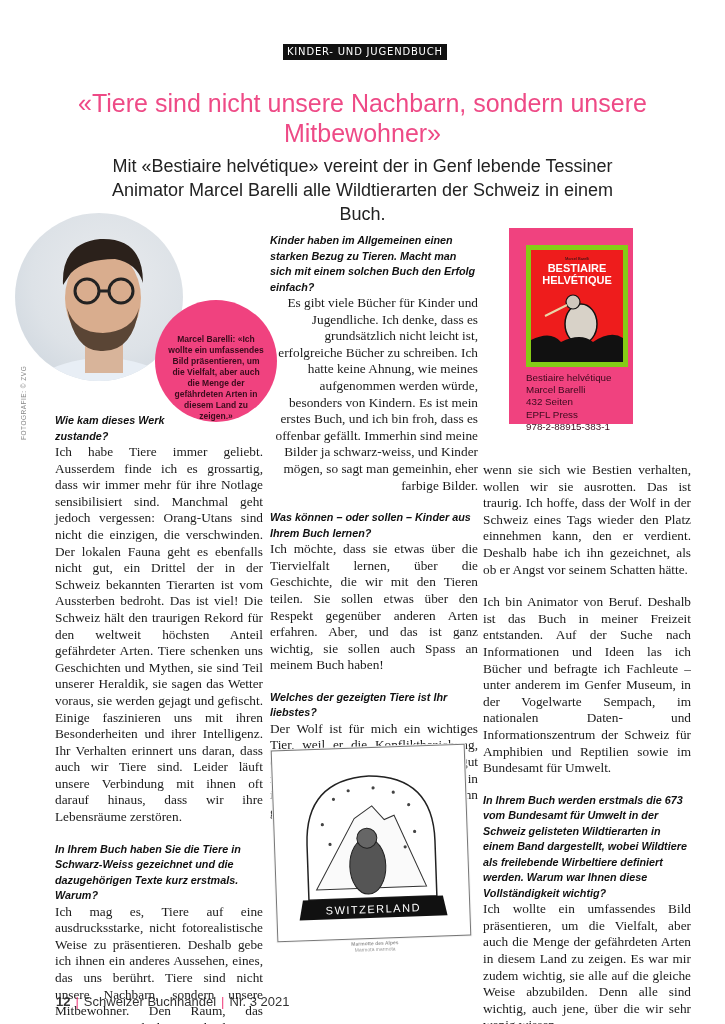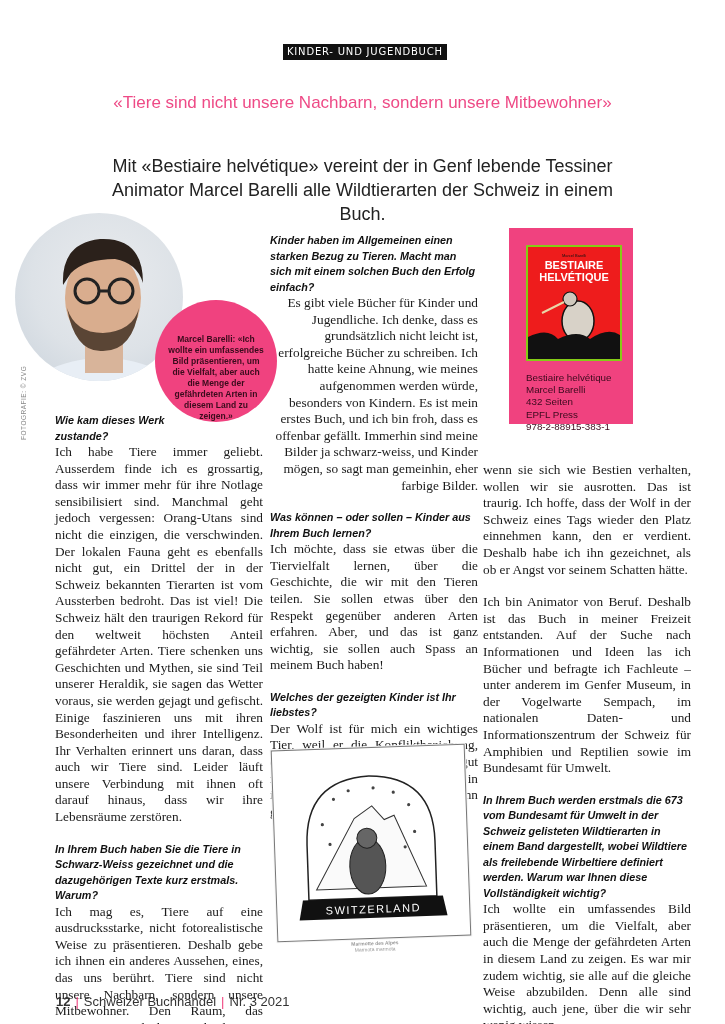--- a/index.html
+++ b/index.html
@@ -1,35 +1,35 @@
 <!DOCTYPE html>
 <html><head>
 <meta charset="utf-8">
 <style>
   html, body { margin: 0; padding: 0; background: #ffffff; }
   body { width: 725px; height: 1024px; position: relative; overflow: hidden; color: #1a1a1a; }
   .abs { position: absolute; }
   .sans { font-family: "DejaVu Sans", "Liberation Sans", sans-serif; }
 
   .section-tag { left: 283px; top: 44px; height: 16px; padding: 0 4px; background: #111; color: #fff; font-size: 10px; letter-spacing: 0.8px; line-height: 16px; white-space: nowrap; }
-  .headline { left: 60px; top: 88px; width: 605px; text-align: center; color: #ee4a86; font-size: 17px; line-height: 30px; font-family: "Liberation Sans", sans-serif; }
+  .headline { left: 60px; top: 88px; width: 605px; text-align: center; color: #ee4a86; font-size: 25px; line-height: 30px; font-family: "Liberation Sans", sans-serif; }
   .lead { left: 90px; top: 154px; width: 545px; text-align: center; font-size: 18px; line-height: 24px; font-family: "Liberation Sans", sans-serif; color: #222; }
 
   .portrait { left: 15px; top: 213px; width: 168px; height: 168px; border-radius: 50%; background: radial-gradient(circle at 55% 40%, #e9ebee 0%, #dde2e7 55%, #c9d2db 100%); overflow: hidden; }
   .credit { left: 20px; top: 380px; width: 80px; height: 10px; font-size: 6.5px; color: #888; transform-origin: left top; transform: rotate(-90deg) translate(-60px, 0); letter-spacing: 0.5px; font-family: "Liberation Sans", sans-serif; white-space: nowrap; }
 
   .quote-bubble { left: 155px; top: 300px; width: 122px; height: 122px; border-radius: 50%; background: #f0427f; display: flex; align-items: flex-end; justify-content: center; text-align: center; }
   .quote-bubble span { display: block; width: 96px; font-size: 8.5px; line-height: 11px; font-weight: bold; color: #3a0b1c; font-family: "Liberation Sans", sans-serif; }
 
   .q { font-family: "Liberation Sans", sans-serif; font-weight: bold; font-size: 10.8px; line-height: 15.5px; color: #111; font-style: italic; }
   .a { font-family: "Liberation Serif", serif; font-size: 13.3px; line-height: 16.6px; color: #1a1a1a; text-align: justify; hyphens: manual; }
   .col { position: absolute; }
 
   .book-box { left: 509px; top: 228px; width: 124px; height: 196px; background: #f0427f; }
-  .book-cover { left: 526px; top: 245px; width: 92px; height: 112px; background: #c2410c; border: 2px solid #84cc16; overflow: hidden; }
+  .book-cover { left: 526px; top: 245px; width: 92px; height: 112px; background: #c2410c; border: 5px solid #84cc16; overflow: hidden; }
   .book-info { left: 526px; top: 372px; width: 105px; font-size: 9.8px; line-height: 12.2px; color: #3b0a1d; font-family: "Liberation Sans", sans-serif; }
 
   .illus { left: 274px; top: 747px; width: 192px; height: 190px; background: #fff; border: 1px solid #777; transform: rotate(-2deg); box-shadow: 0 0 0 1px #f4f4f4; }
   .illus-caption { left: 300px; top: 940px; width: 150px; text-align: center; font-size: 5px; color: #999; font-family: "Liberation Sans", sans-serif; transform: rotate(-2deg); line-height: 6px; }
 
   .footer { left: 56px; top: 994px; font-size: 13px; color: #333; font-family: "Liberation Sans", sans-serif; white-space: nowrap; }
   .footer .sep { color: #f0427f; margin: 0 5px; }
   .footer .pnum { font-weight: bold; }
 </style>
 </head>
@@ -68,21 +68,21 @@
   <div class="a">Ich mag es, Tiere auf eine ausdrucksstarke, nicht fotorealistische Weise zu präsentieren. Deshalb gebe ich ihnen ein anderes Aussehen, eines, das uns berührt. Tiere sind nicht unsere Nachbarn, sondern unsere Mitbewohner. Den Raum, das Territorium und das Land, das wir besetzen und bewohnen, teilen wir mit anderen Arten. Es ist an der Zeit, sie kennenzulernen, aber vor allem: sie zu respektieren.</div>
 </div>
 
 <div class="col" style="left:270px; top:233px; width:208px;">
   <div class="q">Kinder haben im Allgemeinen einen starken Bezug zu Tieren. Macht man sich mit einem solchen Buch den Erfolg einfach?</div>
   <div class="a" style="text-align:right;">Es gibt viele Bücher für Kinder und Jugendliche. Ich denke, dass es grundsätzlich nicht leicht ist, erfolgreiche Bücher zu schreiben. Ich hatte keine Ahnung, wie meines aufgenommen werden würde, besonders von Kindern. Es ist mein erstes Buch, und ich bin froh, dass es offenbar gefällt. Immerhin sind meine Bilder ja schwarz-weiss, und Kinder mögen, so sagt man gemeinhin, eher farbige Bilder.</div>
   <div style="height:16px"></div>
   <div class="q">Was können – oder sollen – Kinder aus Ihrem Buch lernen?</div>
   <div class="a">Ich möchte, dass sie etwas über die Tiervielfalt lernen, über die Geschichte, die wir mit den Tieren teilen. Sie sollen etwas über den Respekt gegenüber anderen Arten erfahren. Aber, und das ist ganz wichtig, sie sollen auch Spass an meinem Buch haben!</div>
   <div style="height:16px"></div>
-  <div class="q">Welches der gezeigten Kinder ist Ihr liebstes?</div>
+  <div class="q">Welches der gezeigten Tiere ist Ihr liebstes?</div>
   <div class="a">Der Wolf ist für mich ein wichtiges Tier, weil er die Konfliktbeziehung, die wir zur Fauna haben, gut repräsentiert. Bleiben die Tiere in ihrem Lebensraum ruhig, dann gefallen sie allen. Aber</div>
 </div>
 
 <div class="abs book-box"></div>
 <div class="abs book-cover">
   <svg width="92" height="112" viewBox="0 0 92 112">
     <rect x="0" y="0" width="92" height="112" fill="#ee1c1c"></rect>
     <text x="46" y="10" text-anchor="middle" font-size="4" fill="#111" font-family="Liberation Sans, sans-serif">Marcel Barelli</text>
     <text x="46" y="22" text-anchor="middle" font-size="11" font-weight="bold" fill="#fff" font-family="Liberation Sans, sans-serif">BESTIAIRE</text>
     <text x="46" y="34" text-anchor="middle" font-size="11" font-weight="bold" fill="#fff" font-family="Liberation Sans, sans-serif">HELVÉTIQUE</text>

